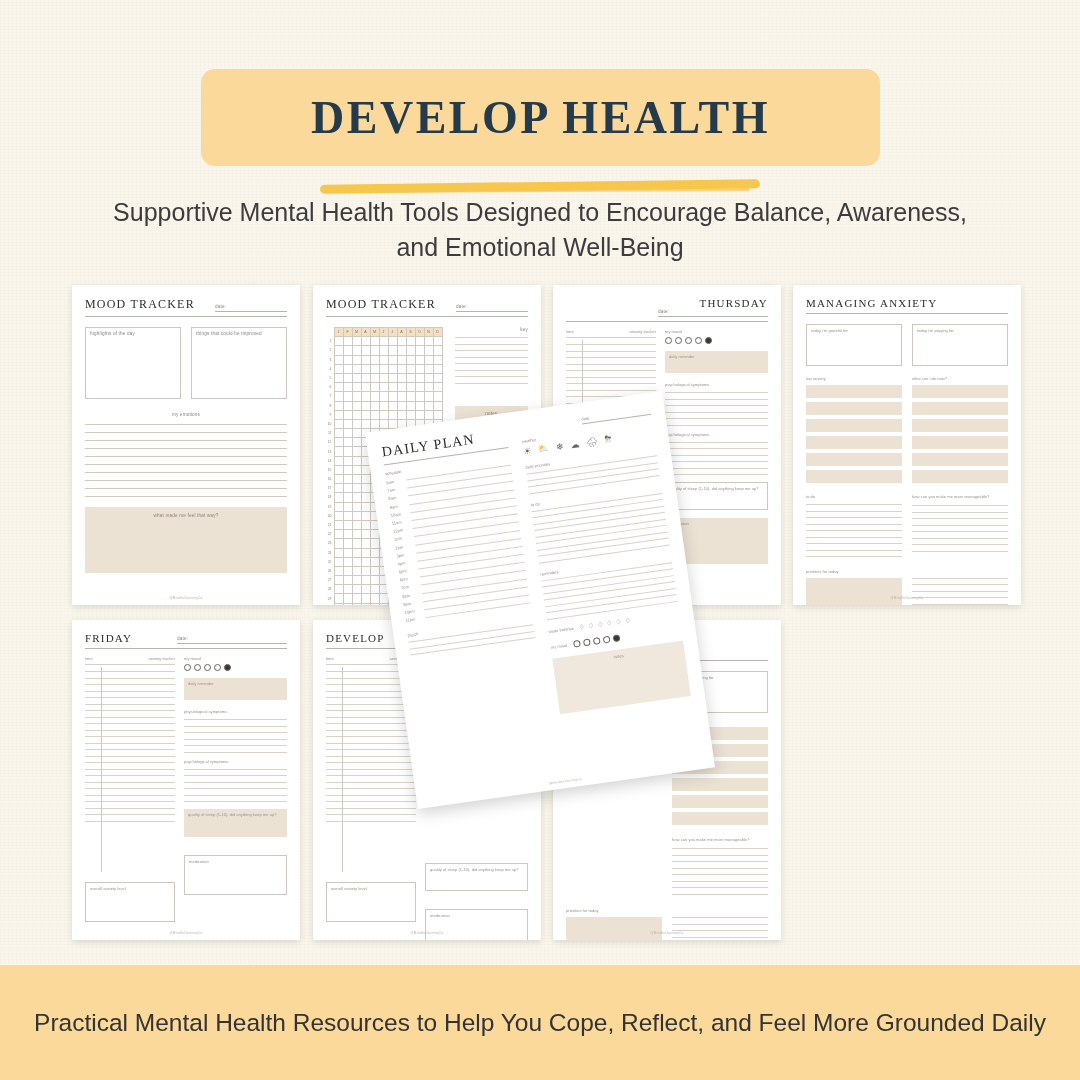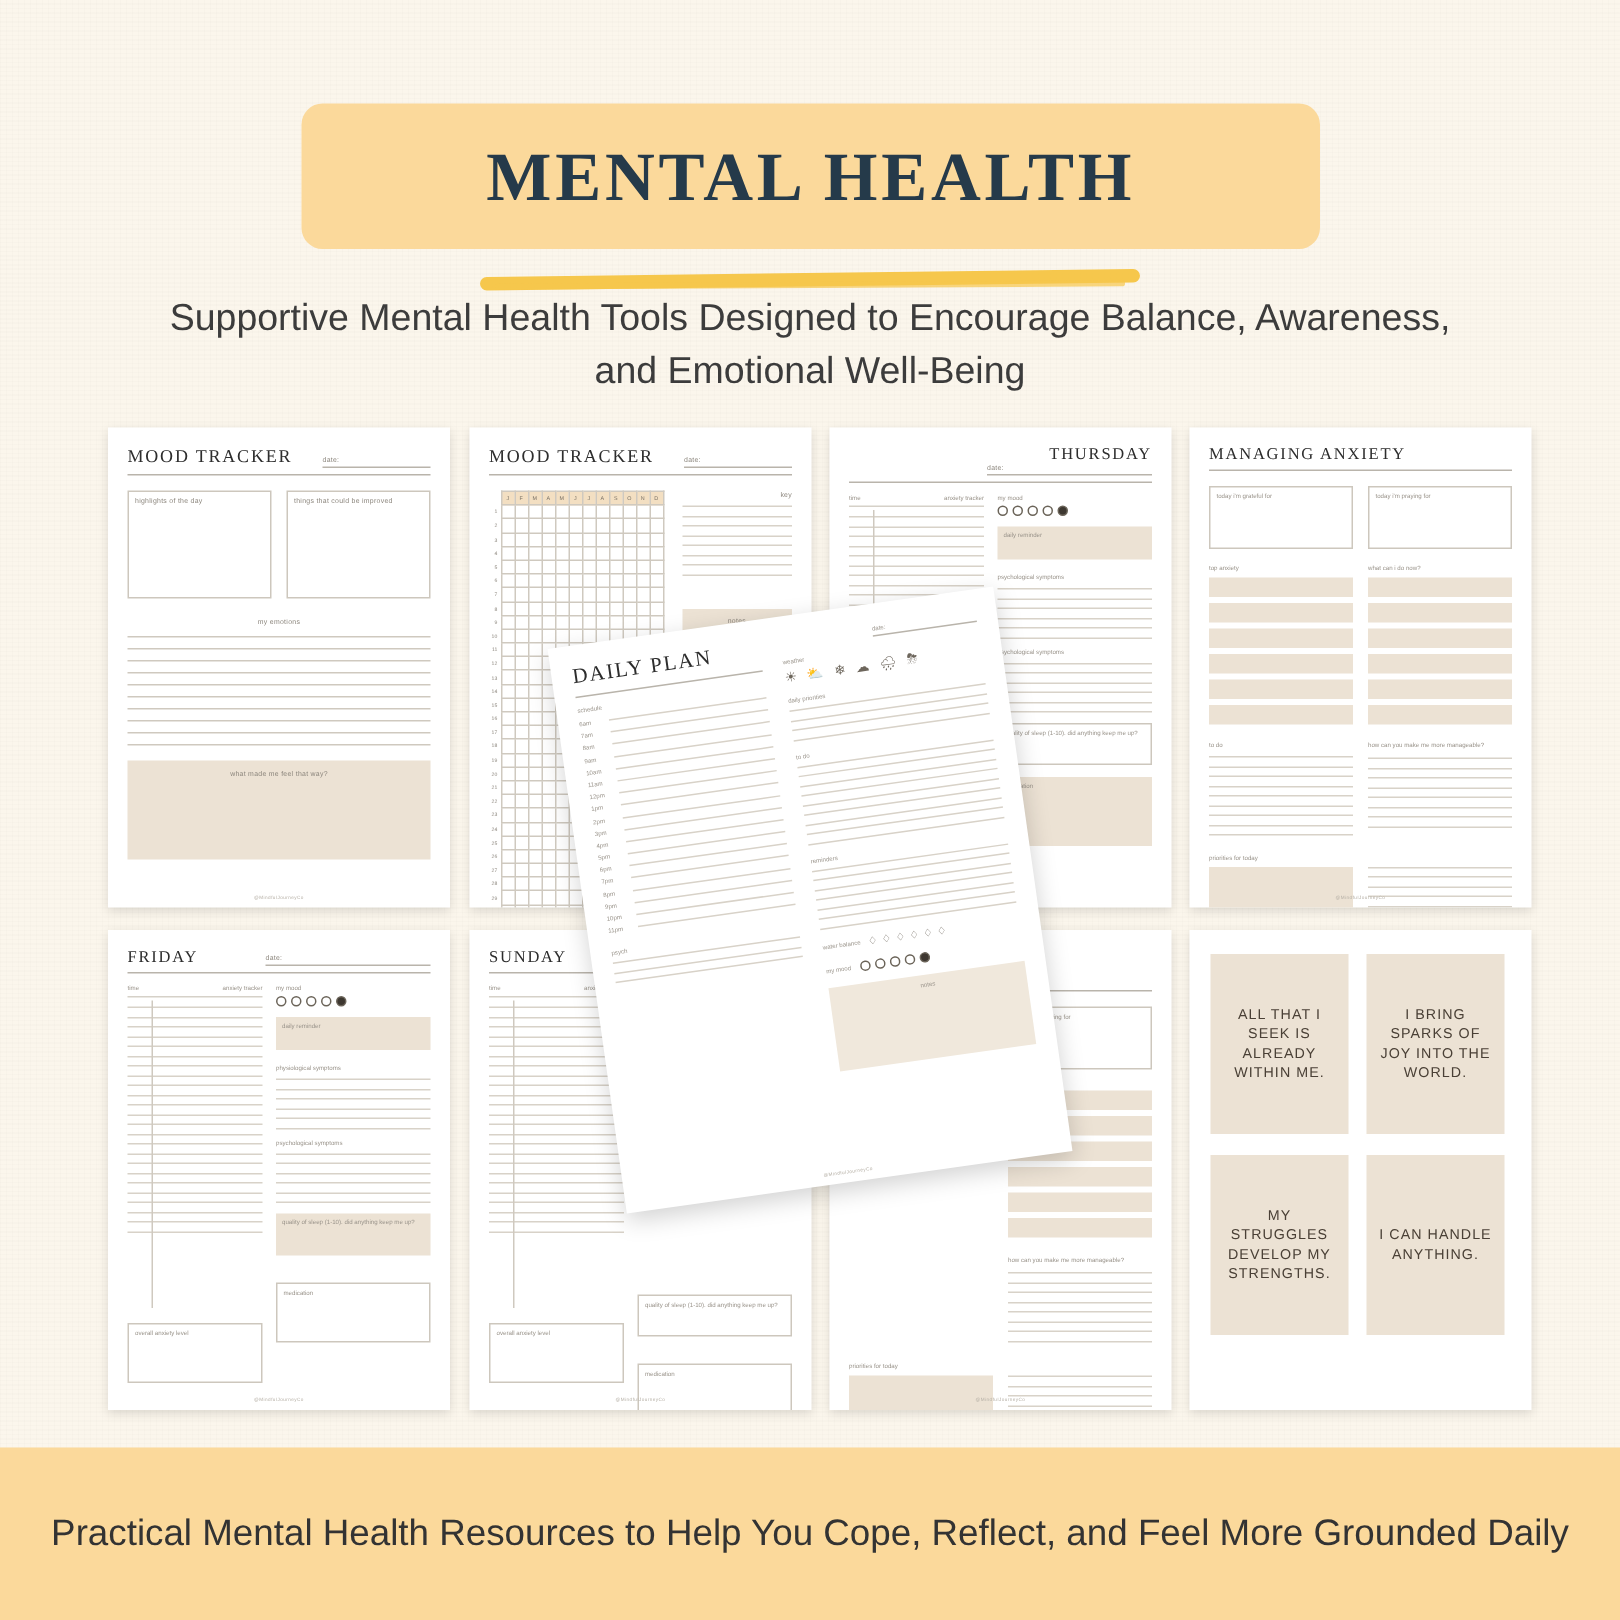--- a/index.html
+++ b/index.html
@@ -116,21 +116,21 @@
     box-shadow:0 5px 16px rgba(0,0,0,0.18);
     z-index:20;
   }
 </style>
 </head>
 <body>
 
 <div class="paper-texture"></div>
 
 <div class="title-banner">
-  <h1>MENTAL HEALTH</h1>
+  <h1>DEVELOP HEALTH</h1>
 </div>
 <div class="title-underline"></div>
 <div class="subtitle">Supportive Mental Health Tools Designed to Encourage Balance, Awareness, and Emotional Well-Being</div>
 
 <div class="sheets">
 
   <div class="sheet" style="left:72px; top:15px; width:228px; height:320px;">
     <div class="pad">
       <div style="display:flex; align-items:flex-end; justify-content:space-between;">
         <div class="hdr-serif" style="font-size:12px;">MOOD TRACKER</div>
@@ -962,21 +962,21 @@
           </div>
         </div>
       </div>
     </div>
     <div class="footnote">@MindfulJourneyCo</div>
   </div>
 
   <div class="sheet" style="left:313px; top:350px; width:228px; height:320px;">
     <div class="pad">
       <div style="display:flex; align-items:flex-end; justify-content:space-between;">
-        <div class="hdr-serif" style="font-size:11px;">SUNDAY</div>
+        <div class="hdr-serif" style="font-size:11px;">DEVELOP</div>
         <div style="width:110px;">
           <div class="tiny">date:</div>
           <div class="rule" style="margin-top:2px;"></div>
         </div>
       </div>
       <div class="rule" style="margin-top:4px;"></div>
 
       <div style="display:flex; gap:9px; margin-top:7px;">
         <div style="width:90px;">
           <div style="display:flex; justify-content:space-between;">
@@ -1080,32 +1080,20 @@
           <div></div>
             <div></div>
             <div></div>
             <div></div>
         </div>
       </div>
     </div>
     <div class="footnote">@MindfulJourneyCo</div>
   </div>
 
-  <div class="sheet" style="left:793px; top:350px; width:228px; height:320px;">
-    <div class="pad" style="padding:16px 14px;">
-      <div style="display:flex; gap:12px;">
-        <div class="aff-card" style="width:92px; height:120px;">ALL THAT I SEEK IS ALREADY WITHIN ME.</div>
-        <div class="aff-card" style="width:92px; height:120px;">I BRING SPARKS OF JOY INTO THE WORLD.</div>
-      </div>
-      <div style="display:flex; gap:12px; margin-top:14px;">
-        <div class="aff-card" style="width:92px; height:120px;">MY STRUGGLES DEVELOP MY STRENGTHS.</div>
-        <div class="aff-card" style="width:92px; height:120px;">I CAN HANDLE ANYTHING.</div>
-      </div>
-    </div>
-  </div>
 
   <div class="sheet rotated" style="left:390px; top:140px; width:300px; height:380px;">
     <div class="pad" style="padding:14px 14px;">
       <div style="display:flex; gap:14px;">
 
         <div style="width:126px;">
           <div class="hdr-serif" style="font-size:14px;">DAILY PLAN</div>
           <div class="rule" style="margin-top:4px;"></div>
           <div class="tiny2" style="margin-top:6px;">schedule</div>
           <div style="margin-top:4px;">

